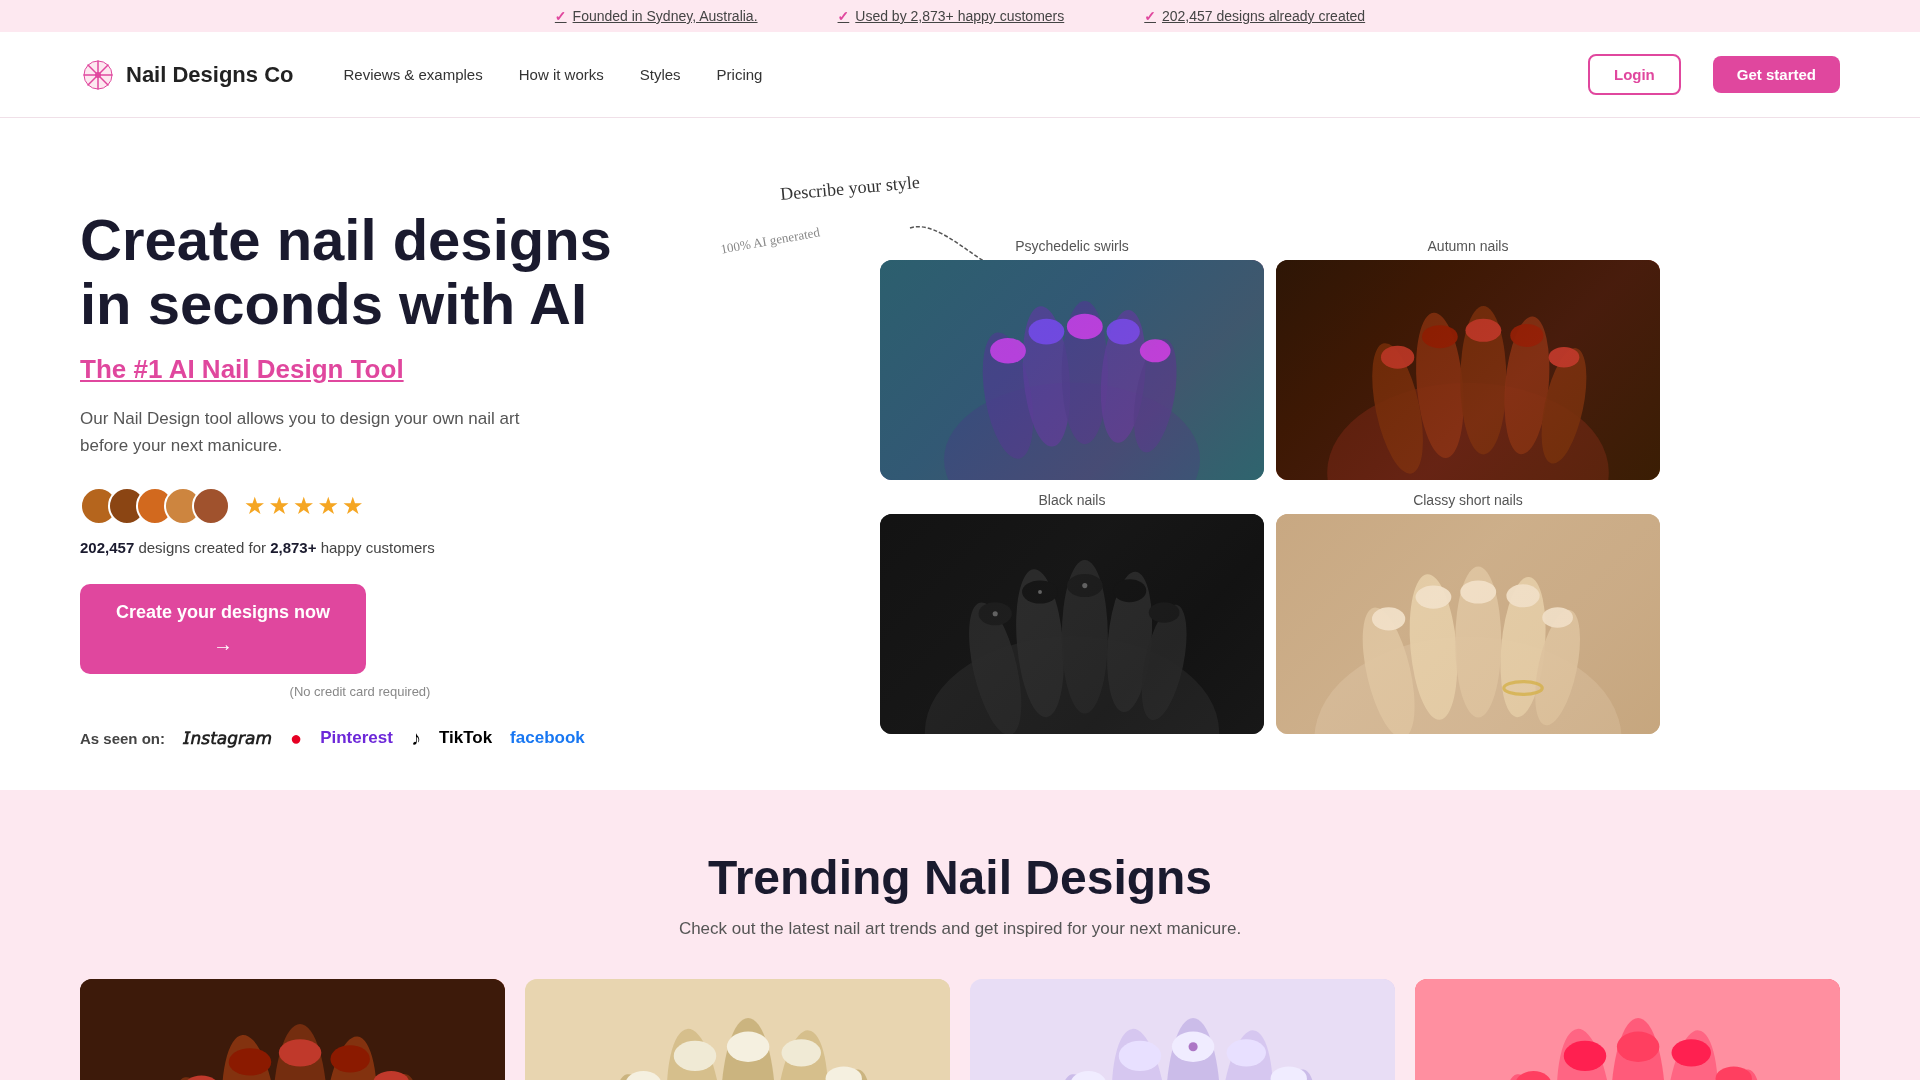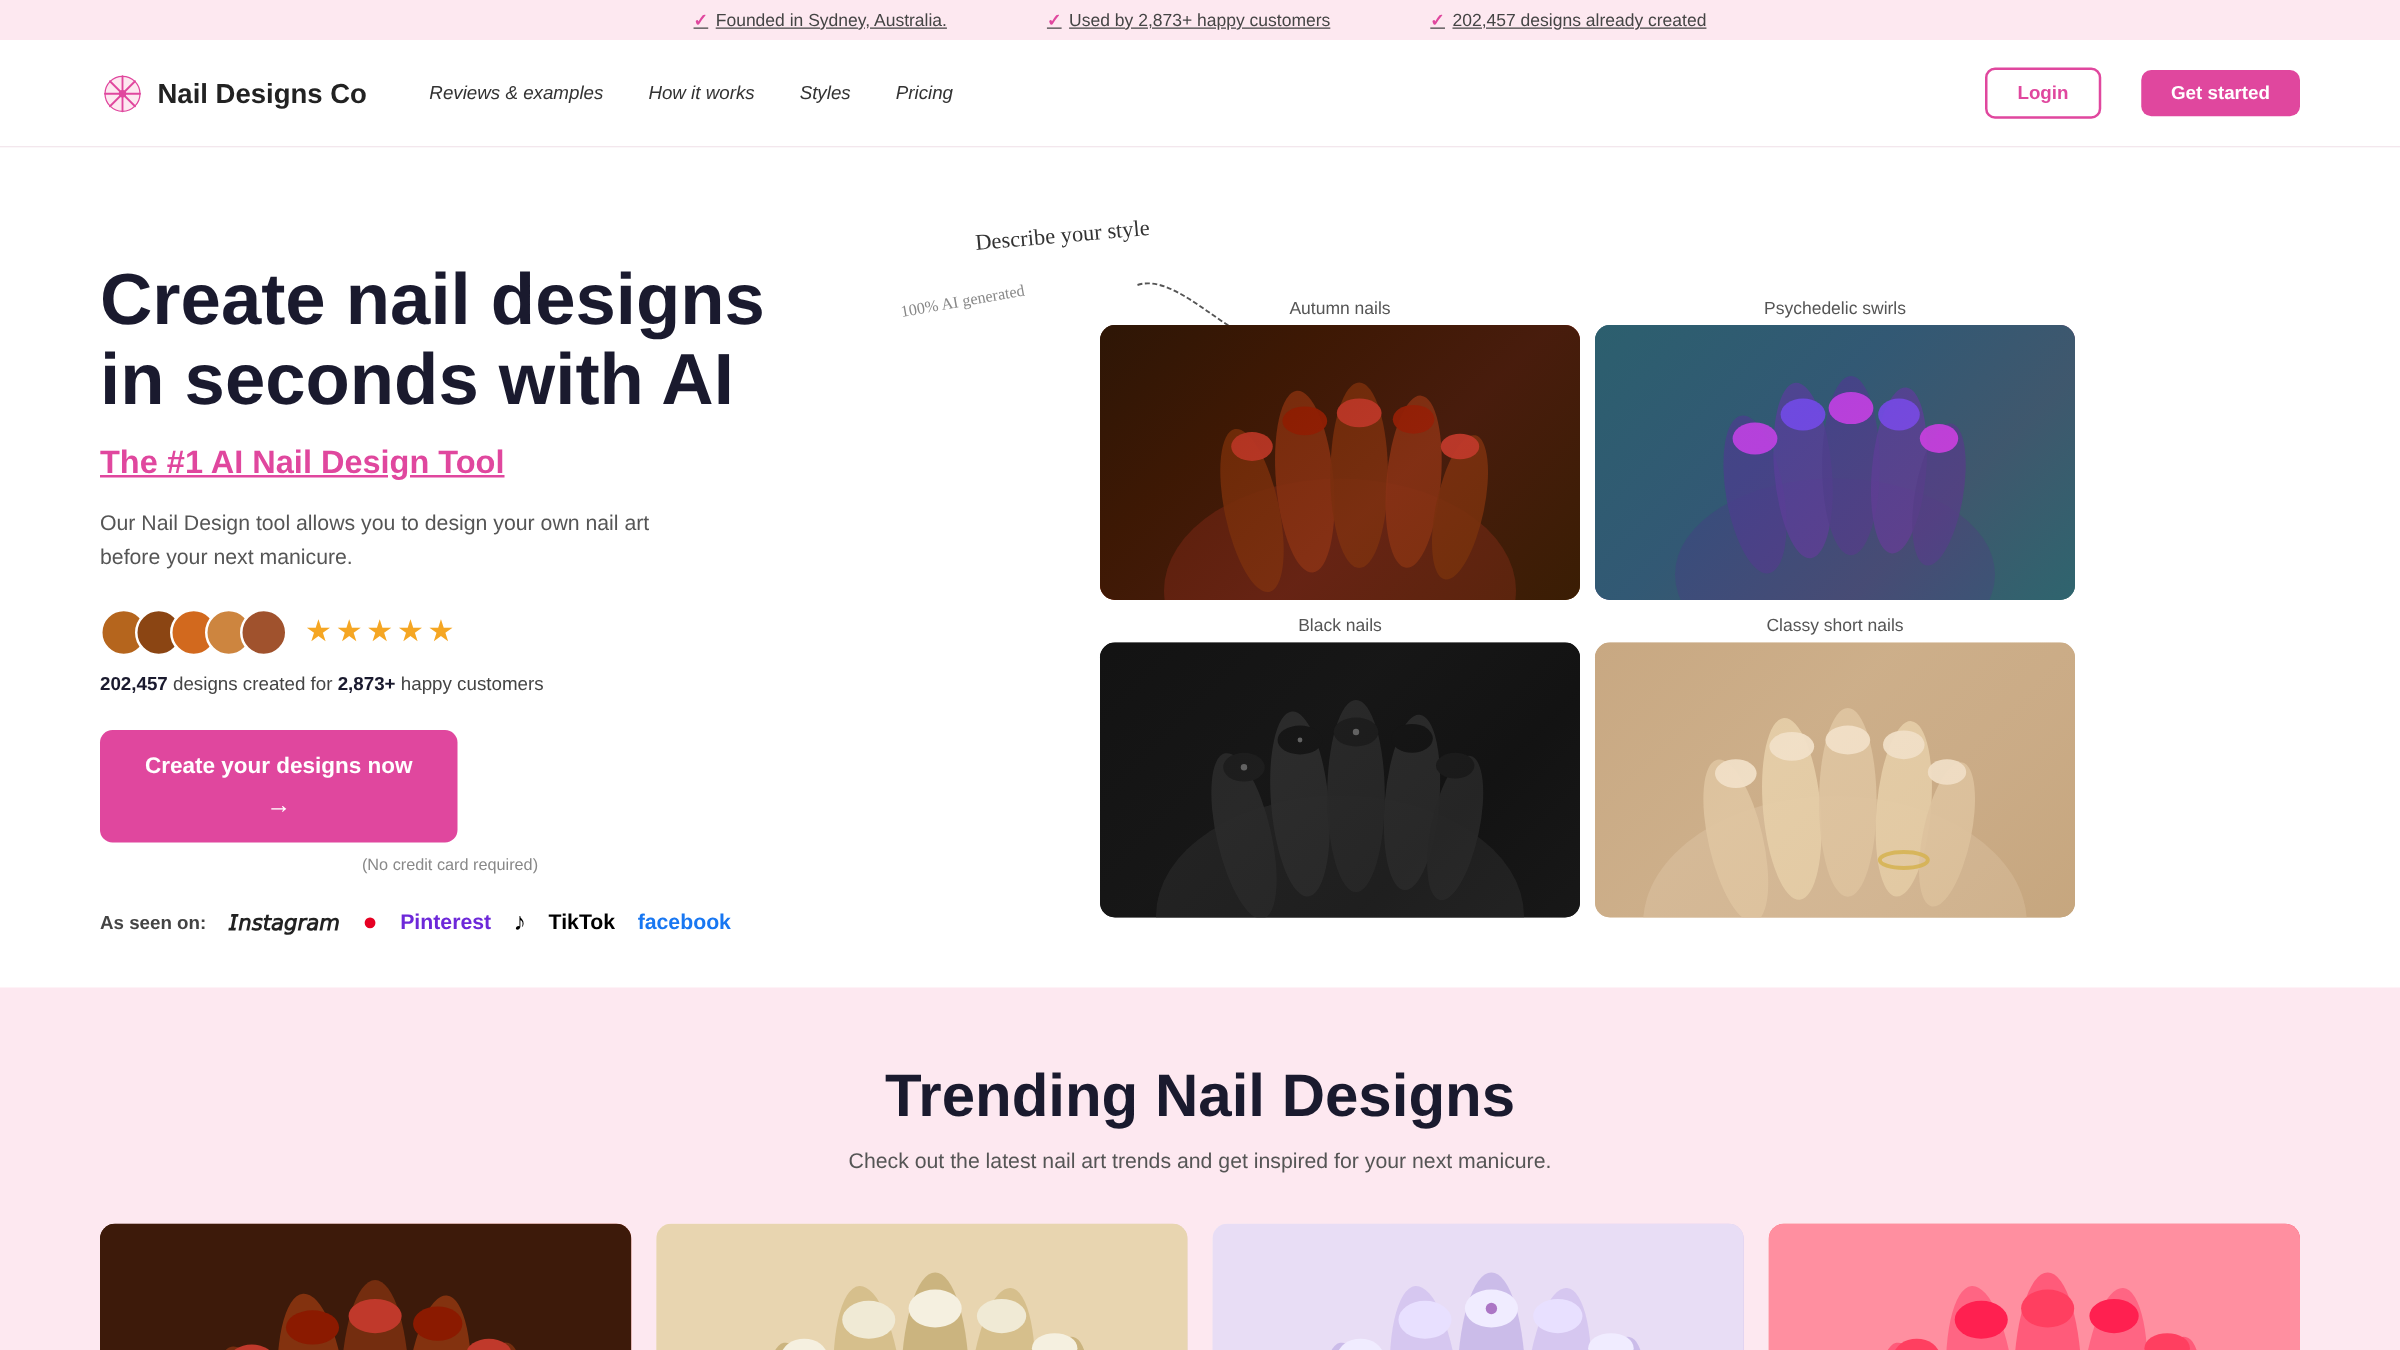--- a/index.html
+++ b/index.html
@@ -24,21 +24,21 @@
       align-items: center;
       padding: 0 80px;
       height: 86px;
       border-bottom: 1px solid #f0e0e8;
       background: #fff;
     }
     .logo-area { display: flex; align-items: center; gap: 10px; margin-right: 50px; }
     .logo-icon { width: 36px; height: 36px; }
     .logo-text { font-size: 22px; font-weight: 700; color: #222; }
     .nav-links { display: flex; gap: 36px; flex: 1; }
-    .nav-link { font-size: 15px; color: #333; text-decoration: none; cursor: pointer; font-style: italic; }
+    .nav-link { font-size: 15px; color: #333; text-decoration: none; cursor: pointer; }
     .nav-actions { display: flex; gap: 12px; align-items: center; }
     .btn-login {
       padding: 10px 24px;
       border: 2px solid #e0479e;
       border-radius: 8px;
       background: #fff;
       color: #e0479e;
       font-size: 15px;
       font-weight: 600;
       cursor: pointer;
@@ -297,56 +297,56 @@
     <div class="describe-bubble">Describe your style</div>
     <div class="ai-label">100% AI generated</div>
     <svg class="arrow-svg" width="120" height="80" viewBox="0 0 120 80">
       <path d="M10 20 C 40 10, 80 60, 110 65" stroke="#555" stroke-width="1.5" fill="none" stroke-dasharray="4,2"></path>
       <polygon points="105,58 115,68 108,72" fill="#555"></polygon>
     </svg>
 
     <div class="image-grid">
 
       <div class="image-cell">
+        <div class="image-label">Psychedelic swirls</div>
+        <div class="nail-img-placeholder nail-psychedelic">
+          
+          <svg width="100%" height="100%" viewBox="0 0 300 220" preserveAspectRatio="xMidYMid slice">
+            <rect width="300" height="220" fill="#2c5f6e"></rect>
+            <ellipse cx="150" cy="180" rx="100" ry="60" fill="#3a4a7a" opacity="0.7"></ellipse>
+            <ellipse cx="100" cy="130" rx="18" ry="50" fill="#4a3f8c" opacity="0.8" transform="rotate(-10,100,130)"></ellipse>
+            <ellipse cx="130" cy="115" rx="18" ry="55" fill="#5a3f9c" opacity="0.8" transform="rotate(-5,130,115)"></ellipse>
+            <ellipse cx="160" cy="112" rx="18" ry="56" fill="#4a3f8c" opacity="0.8"></ellipse>
+            <ellipse cx="190" cy="115" rx="17" ry="52" fill="#5a3f9c" opacity="0.8" transform="rotate(5,190,115)"></ellipse>
+            <ellipse cx="215" cy="130" rx="15" ry="45" fill="#4a3f8c" opacity="0.8" transform="rotate(10,215,130)"></ellipse>
+
+            <ellipse cx="100" cy="95" rx="14" ry="10" fill="#e040fb" opacity="0.9"></ellipse>
+            <ellipse cx="130" cy="80" rx="14" ry="10" fill="#7c4dff" opacity="0.9"></ellipse>
+            <ellipse cx="160" cy="76" rx="14" ry="10" fill="#e040fb" opacity="0.9"></ellipse>
+            <ellipse cx="190" cy="80" rx="13" ry="10" fill="#7c4dff" opacity="0.9"></ellipse>
+            <ellipse cx="215" cy="95" rx="12" ry="9" fill="#e040fb" opacity="0.9"></ellipse>
+          </svg>
+        </div>
+      </div>
+      <div class="image-cell">
         <div class="image-label">Autumn nails</div>
         <div class="nail-img-placeholder nail-autumn">
           <svg width="100%" height="100%" viewBox="0 0 300 220" preserveAspectRatio="xMidYMid slice">
             <rect width="300" height="220" fill="#2a1505"></rect>
             <ellipse cx="150" cy="190" rx="110" ry="70" fill="#5a2010" opacity="0.8"></ellipse>
             <ellipse cx="95" cy="140" rx="17" ry="52" fill="#6b2d0a" opacity="0.9" transform="rotate(-12,95,140)"></ellipse>
             <ellipse cx="128" cy="122" rx="18" ry="57" fill="#7a3010" opacity="0.9" transform="rotate(-5,128,122)"></ellipse>
             <ellipse cx="162" cy="118" rx="18" ry="58" fill="#6b2d0a" opacity="0.9"></ellipse>
             <ellipse cx="196" cy="122" rx="17" ry="54" fill="#7a3010" opacity="0.9" transform="rotate(5,196,122)"></ellipse>
             <ellipse cx="225" cy="138" rx="15" ry="46" fill="#6b2d0a" opacity="0.9" transform="rotate(12,225,138)"></ellipse>
             <ellipse cx="95" cy="100" rx="13" ry="9" fill="#c0392b" opacity="0.95"></ellipse>
             <ellipse cx="128" cy="84" rx="14" ry="9" fill="#8b1a00" opacity="0.95"></ellipse>
             <ellipse cx="162" cy="79" rx="14" ry="9" fill="#c0392b" opacity="0.95"></ellipse>
             <ellipse cx="196" cy="83" rx="13" ry="9" fill="#8b1a00" opacity="0.95"></ellipse>
             <ellipse cx="225" cy="100" rx="12" ry="8" fill="#c0392b" opacity="0.95"></ellipse>
-          </svg>
-        </div>
-      </div>
-      <div class="image-cell">
-        <div class="image-label">Psychedelic swirls</div>
-        <div class="nail-img-placeholder nail-psychedelic">
-          
-          <svg width="100%" height="100%" viewBox="0 0 300 220" preserveAspectRatio="xMidYMid slice">
-            <rect width="300" height="220" fill="#2c5f6e"></rect>
-            <ellipse cx="150" cy="180" rx="100" ry="60" fill="#3a4a7a" opacity="0.7"></ellipse>
-            <ellipse cx="100" cy="130" rx="18" ry="50" fill="#4a3f8c" opacity="0.8" transform="rotate(-10,100,130)"></ellipse>
-            <ellipse cx="130" cy="115" rx="18" ry="55" fill="#5a3f9c" opacity="0.8" transform="rotate(-5,130,115)"></ellipse>
-            <ellipse cx="160" cy="112" rx="18" ry="56" fill="#4a3f8c" opacity="0.8"></ellipse>
-            <ellipse cx="190" cy="115" rx="17" ry="52" fill="#5a3f9c" opacity="0.8" transform="rotate(5,190,115)"></ellipse>
-            <ellipse cx="215" cy="130" rx="15" ry="45" fill="#4a3f8c" opacity="0.8" transform="rotate(10,215,130)"></ellipse>
-
-            <ellipse cx="100" cy="95" rx="14" ry="10" fill="#e040fb" opacity="0.9"></ellipse>
-            <ellipse cx="130" cy="80" rx="14" ry="10" fill="#7c4dff" opacity="0.9"></ellipse>
-            <ellipse cx="160" cy="76" rx="14" ry="10" fill="#e040fb" opacity="0.9"></ellipse>
-            <ellipse cx="190" cy="80" rx="13" ry="10" fill="#7c4dff" opacity="0.9"></ellipse>
-            <ellipse cx="215" cy="95" rx="12" ry="9" fill="#e040fb" opacity="0.9"></ellipse>
           </svg>
         </div>
       </div>
 
       <div class="image-cell">
         <div class="image-label">Black nails</div>
         <div class="nail-img-placeholder nail-black">
           <svg width="100%" height="100%" viewBox="0 0 300 220" preserveAspectRatio="xMidYMid slice">
             <rect width="300" height="220" fill="#111"></rect>
             <ellipse cx="150" cy="195" rx="115" ry="75" fill="#222" opacity="0.9"></ellipse>

